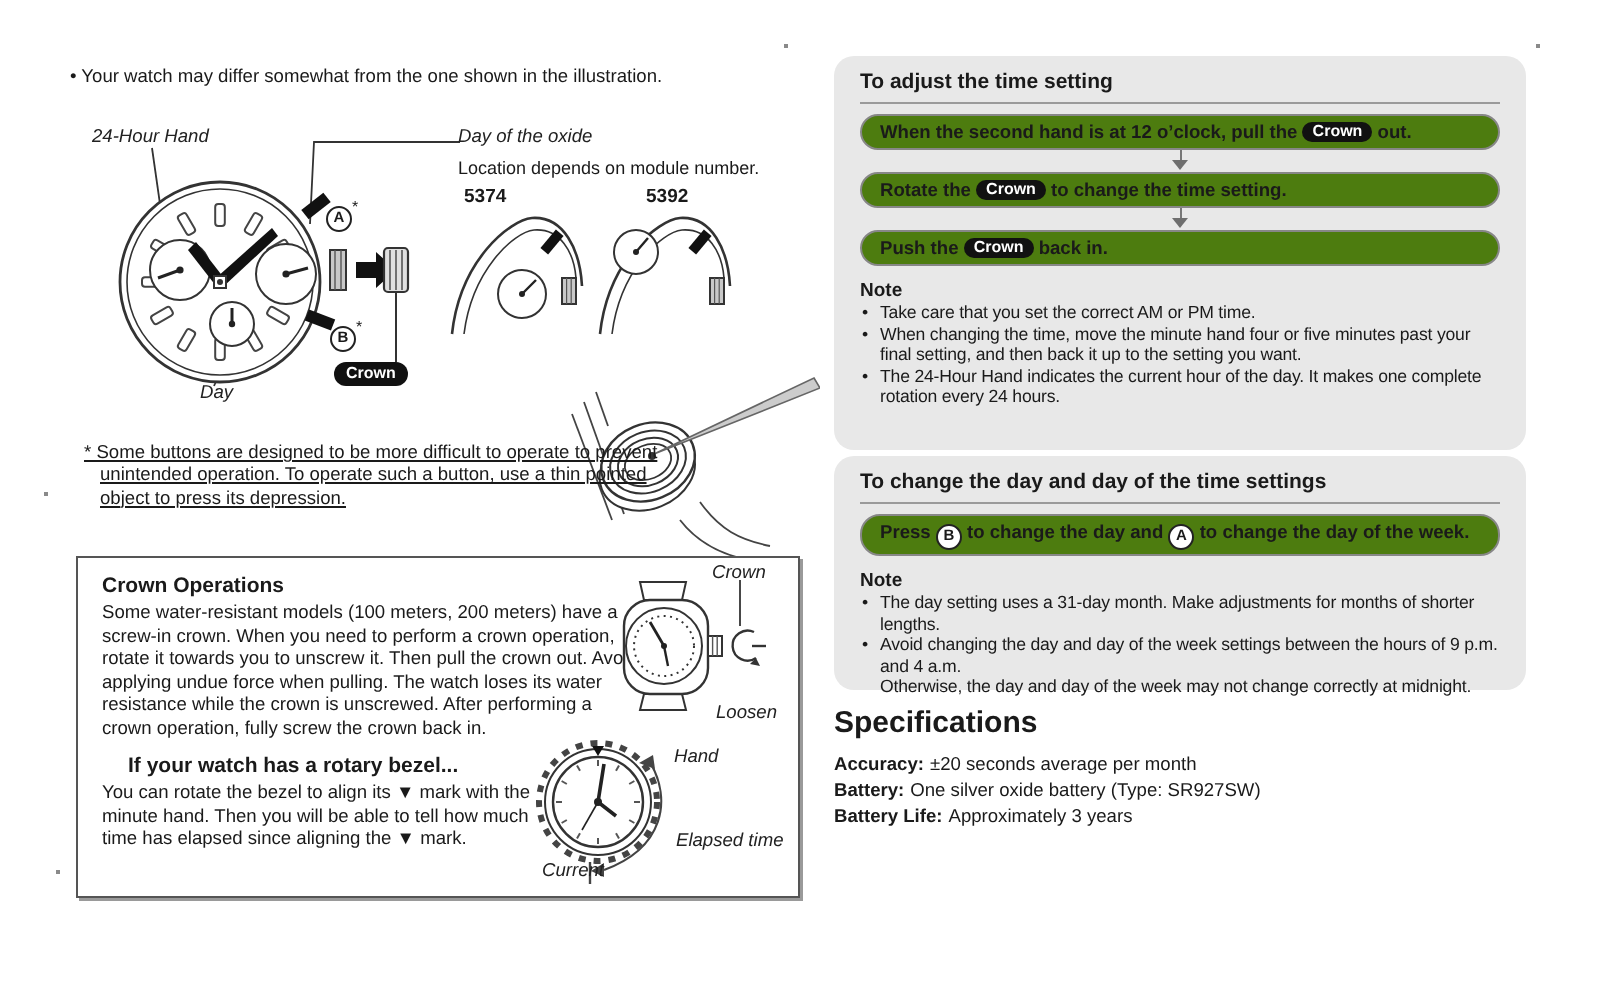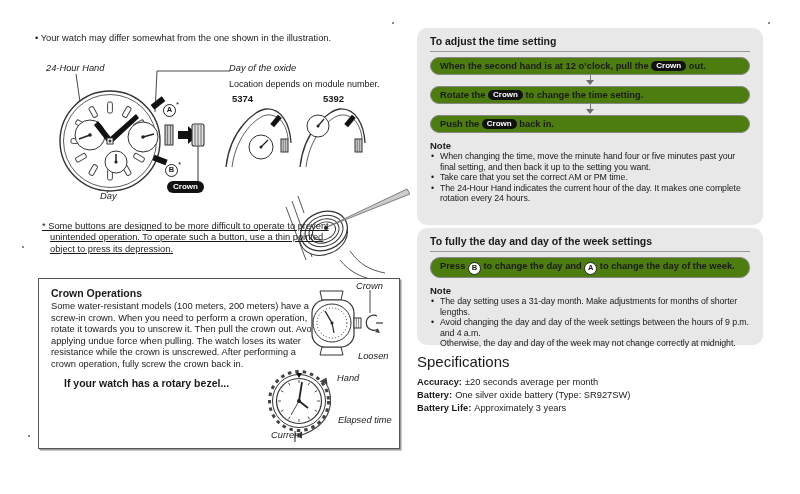--- a/index.html
+++ b/index.html
@@ -34,21 +34,21 @@
   .step{background:#4d7c0f;border:1px solid #878787;border-radius:10px;padding:2px 9px;font-weight:bold;font-size:9.3px;line-height:12px;}
   .flow-arrow{display:flex;flex-direction:column;align-items:center;height:11px;}
   .flow-arrow .stem{width:0;height:5px;border-left:1px dashed #777;}
   .flow-arrow .head{width:0;height:0;border-left:4px solid transparent;border-right:4px solid transparent;border-top:5px solid #6e6e6e;}
   .note-title{font-weight:bold;font-size:9.5px;margin-top:7px;line-height:11px;}
   .note-item{font-size:8.8px;line-height:10.6px;padding-left:10px;position:relative;letter-spacing:-0.1px;}
   .note-item::before{content:"•";position:absolute;left:1px;top:0;}
   .note-cont{font-size:8.8px;line-height:10.6px;padding-left:10px;letter-spacing:-0.1px;}
   
   .specs{left:417px;top:352px;width:350px;}
-  .specs-title{font-weight:normal;font-size:15px;line-height:19px;}
+  .specs-title{font-weight:bold;font-size:15px;line-height:19px;}
   .spec-line{font-size:9.3px;line-height:13px;}
   .spec-line .lbl{font-weight:bold;margin-right:3px;}
   .speck{width:2px;height:2px;background:#8a8a8a;}
   svg{display:block;}
 </style>
 </head>
 <body>
 
 <div class="page">
 
@@ -190,20 +190,21 @@
   </div>
   <div class="abs pill" style="left:167px;top:181px;">Crown</div>
   <div class="abs italic" style="left:100px;top:191px;">Day</div>
 
   <div class="abs footnote" style="left:42px;top:221px;text-decoration:underline;">* Some buttons are designed to be more difficult to operate to prevent unintended operation. To operate such a button, use a thin pointed object to press its depression.</div>
 
   <div class="abs crown-box">
     <div class="box-title">Crown Operations</div>
     <div class="box-body">Some water-resistant models (100 meters, 200 meters) have a screw-in crown. When you need to perform a crown operation, rotate it towards you to unscrew it. Then pull the crown out. Avoid applying undue force when pulling. The watch loses its water resistance while the crown is unscrewed. After performing a crown operation, fully screw the crown back in.</div>
     <div class="rotary-title">If your watch has a rotary bezel...</div>
+    <div class="rotary-body">You can rotate the bezel to align its ▼ mark with the minute hand. Then you will be able to tell how much time has elapsed since aligning the ▼ mark.</div>
   </div>
 
   <svg class="abs" style="left:305px;top:280px;" width="100" height="90" viewBox="0 0 100 90">
     <g fill="#fff" stroke="#333">
       <polygon points="15,11 38,11 36,20 17,20" stroke-width="1"></polygon>
       <polygon points="17,67 36,67 38,75 15,75" stroke-width="1"></polygon>
       <rect x="7" y="20" width="42" height="47" rx="13" stroke-width="1.2"></rect>
       <circle cx="27" cy="43" r="19" stroke-width="1"></circle>
       <circle cx="27" cy="43" r="15" stroke-width="1" stroke-dasharray="1 2.2"></circle>
       <line x1="27" y1="43" x2="20" y2="31" stroke="#222" stroke-width="1.4"></line>
@@ -277,27 +278,27 @@
       <span>Rotate the </span><span class="pill inline">Crown</span><span> to change the time setting.</span>
     </div>
     <div class="flow-arrow">
         <div class="stem"></div>
         <div class="head"></div>
       </div>
     <div class="step">
       <span>Push the </span><span class="pill inline">Crown</span><span> back in.</span>
     </div>
     <div class="note-title">Note</div>
+    <div class="note-item"><span>Take care that you set the correct AM or PM time.</span></div>
     <div class="note-item"><span>When changing the time, move the minute hand four or five minutes past your final setting, and then back it up to the setting you want.</span></div>
-    <div class="note-item"><span>Take care that you set the correct AM or PM time.</span></div>
     <div class="note-item"><span>The 24-Hour Hand indicates the current hour of the day. It makes one complete rotation every 24 hours.</span></div>
   </div>
 
   <div class="abs panel" style="top:228px;height:117px;">
-    <div class="panel-title">To fully the day and day of the week settings</div>
+    <div class="panel-title">To change the day and day of the time settings</div>
     <div class="title-rule"></div>
     <div class="step">
       <span>Press </span><span class="circ">B</span><span> to change the day and </span><span class="circ">A</span><span> to change the day of the week.</span>
     </div>
     <div class="note-title">Note</div>
     <div class="note-item"><span>The day setting uses a 31-day month. Make adjustments for months of shorter lengths.</span></div>
     <div class="note-item"><span>Avoid changing the day and day of the week settings between the hours of 9 p.m. and 4 a.m.</span></div>
     <div class="note-cont">Otherwise, the day and day of the week may not change correctly at midnight.</div>
   </div>
 

